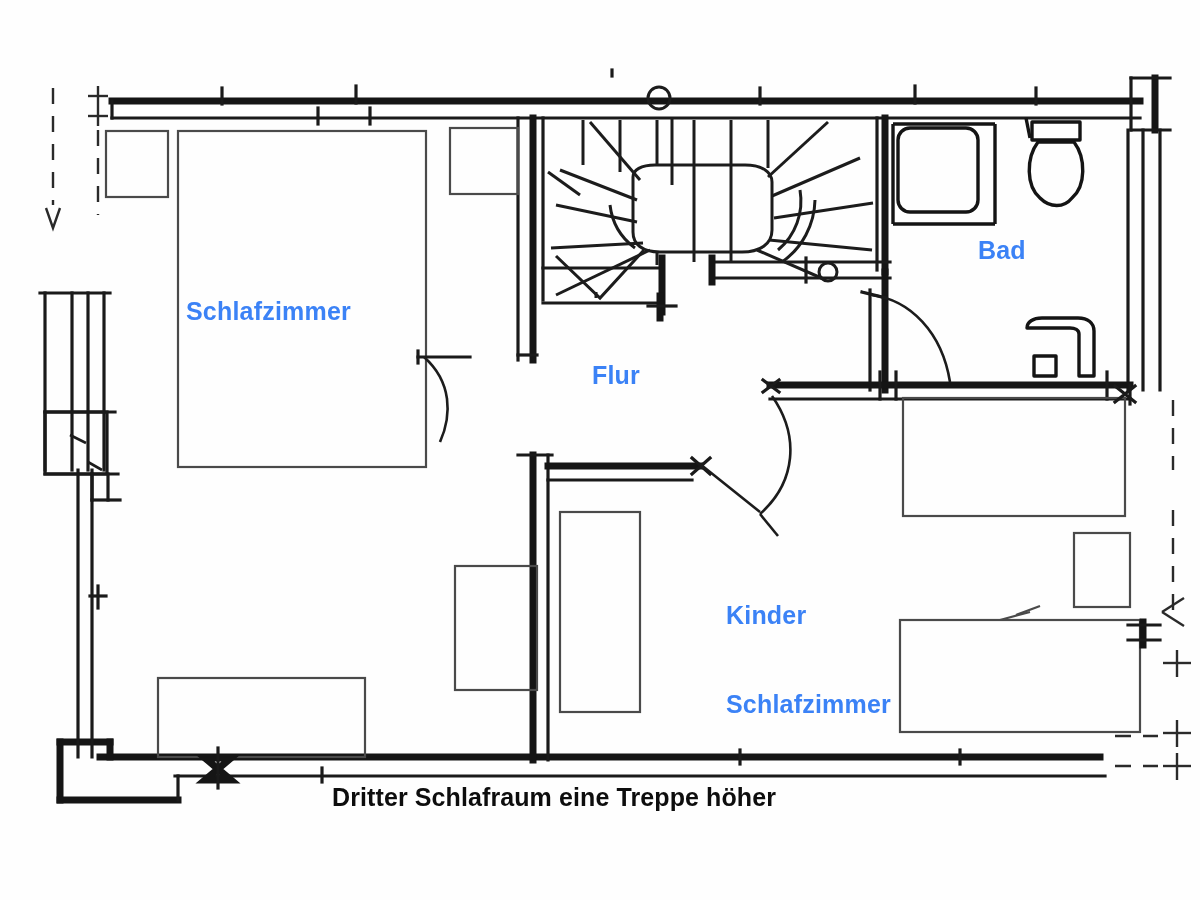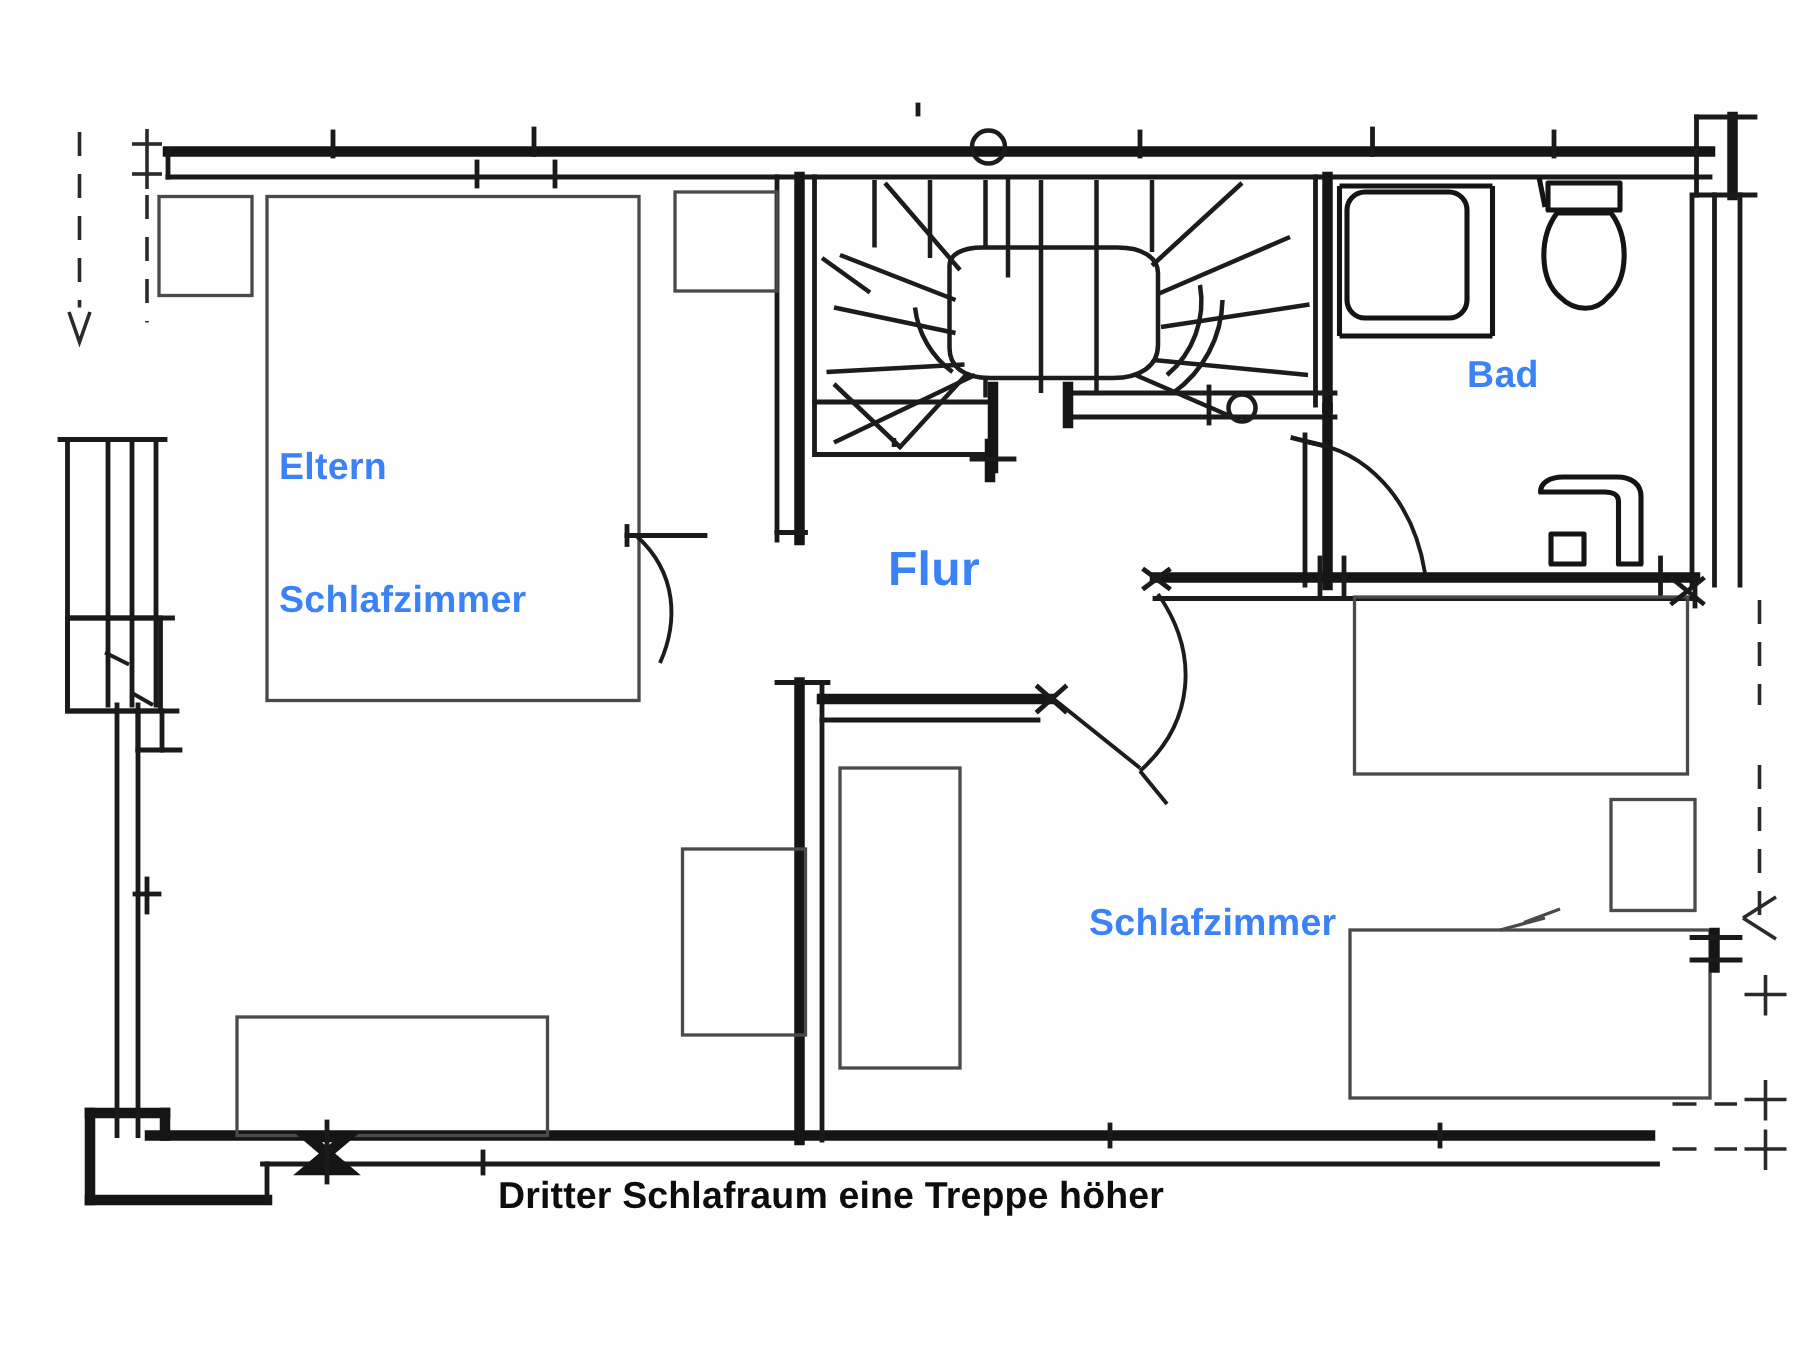--- a/index.html
+++ b/index.html
@@ -27,21 +27,21 @@
   .room-label {
     position: absolute;
     font-family: "Liberation Sans", sans-serif;
     font-weight: bold;
     color: #3b82f6;
     white-space: pre;
     line-height: 1.18;
     letter-spacing: 0.2px;
   }
   #label-eltern { left: 186px; top: 238px; font-size: 25px; }
-  #label-flur   { left: 592px; top: 361px; font-size: 32px; }
+  #label-flur   { left: 592px; top: 361px; font-size: 25px; }
   #label-bad    { left: 978px; top: 236px; font-size: 25px; }
   #label-kinder { left: 726px; top: 542px; font-size: 25px; }
   #caption-bottom {
     position: absolute;
     left: 332px;
     top: 783px;
     font-size: 25px;
     font-weight: bold;
     color: #0d0d0d;
     font-family: "Liberation Sans", sans-serif;
@@ -314,27 +314,27 @@
       <line class="wall-thin" x1="90" y1="596" x2="106" y2="596"></line>
       <line class="wall-thin" x1="98" y1="586" x2="98" y2="608"></line>
       <line class="wall-thin" x1="740" y1="750" x2="740" y2="764"></line>
       <line class="wall-thin" x1="960" y1="750" x2="960" y2="764"></line>
       <line class="wall-thin" x1="322" y1="768" x2="322" y2="782"></line>
     </g>
 
   </svg>
 
   <div class="room-label" id="label-eltern">
-    <div>Eltern</div>
     <div>Schlafzimmer</div>
   </div>
 
   <div class="room-label" id="label-flur">Flur</div>
 
   <div class="room-label" id="label-bad">Bad</div>
 
   <div class="room-label" id="label-kinder">
+    <div>Kinder</div>
     <div>Schlafzimmer</div>
   </div>
 
   <div id="caption-bottom">Dritter Schlafraum eine Treppe höher</div>
 
 </div>
 
 </body></html>

